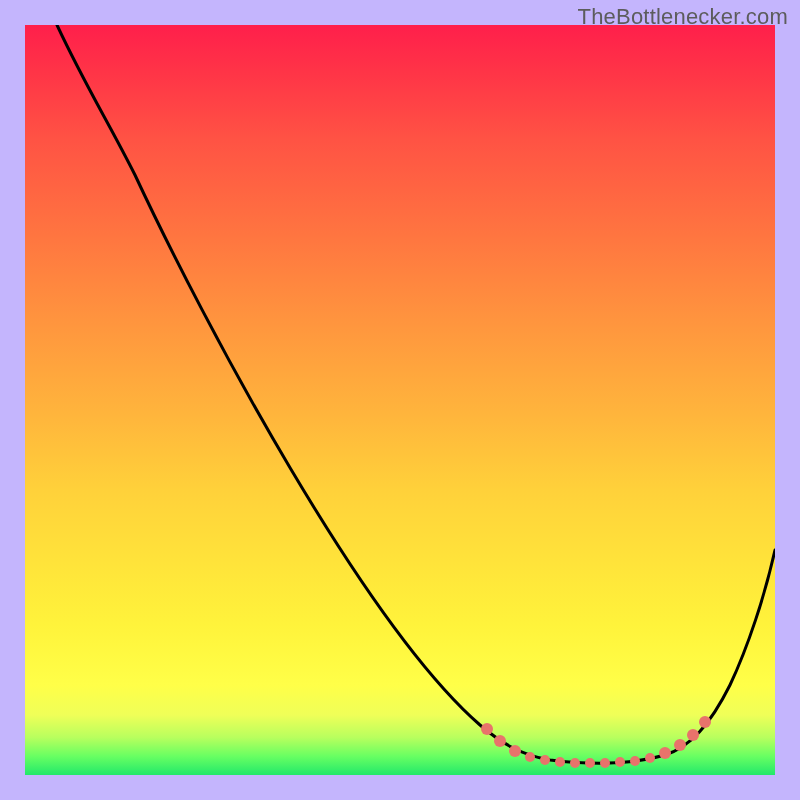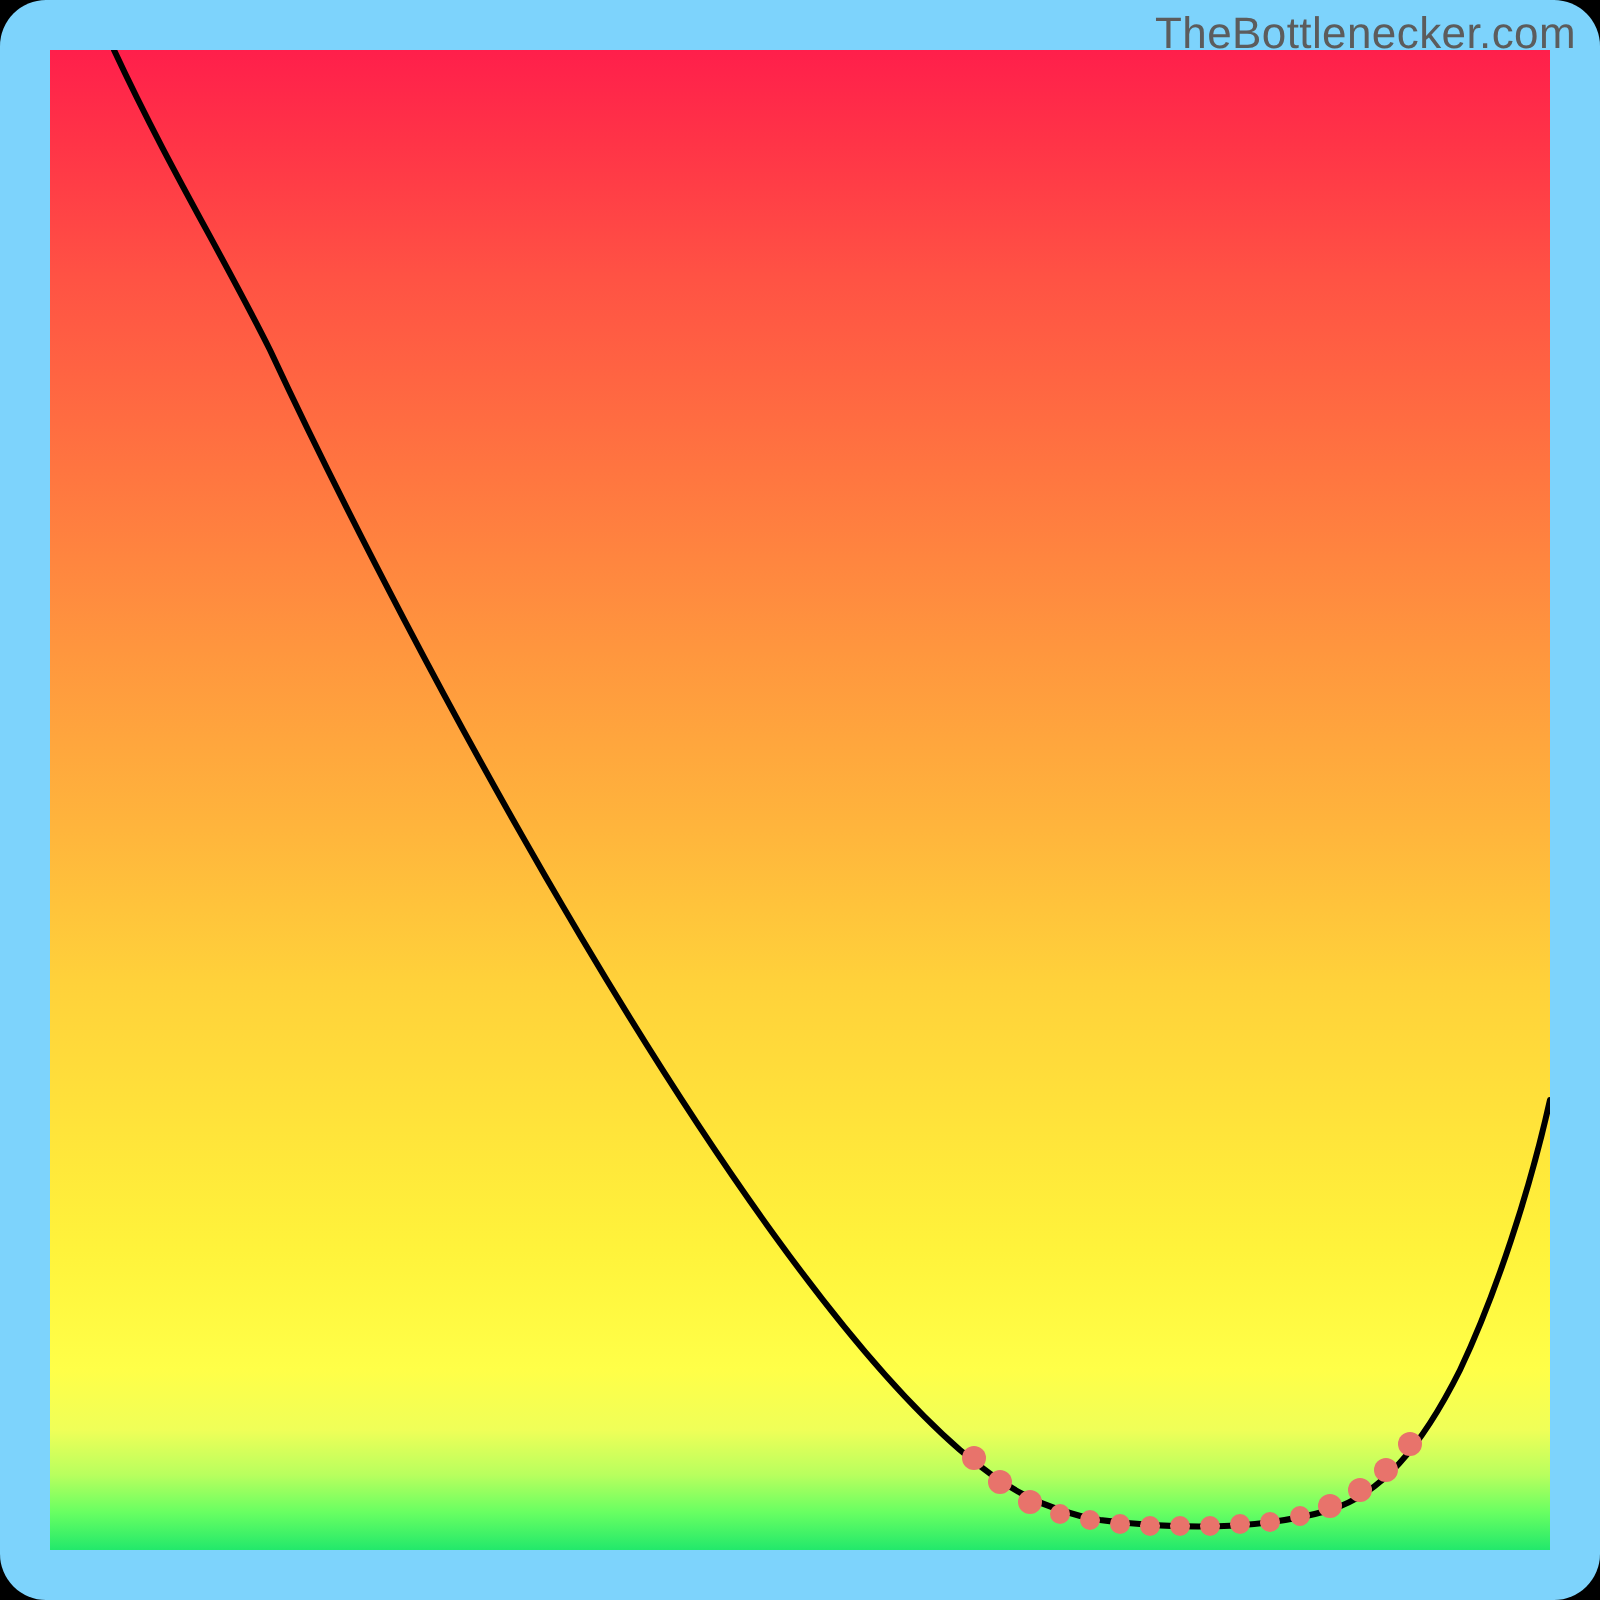--- a/index.html
+++ b/index.html
@@ -8,22 +8,21 @@
     width: 800px;
     height: 800px;
     background: #000000;
     overflow: hidden;
     font-family: Arial, Helvetica, sans-serif;
   }
   .frame {
     position: relative;
     width: 800px;
     height: 800px;
-    background: #7dd3fc;
-    border-radius: 23px;
+    background: #c4b5fd;
   }
   .watermark {
     position: absolute;
     top: 4px;
     right: 12px;
     color: #5c5c5c;
     font-size: 22px;
     font-weight: 500;
     letter-spacing: 0.2px;
     z-index: 5;

